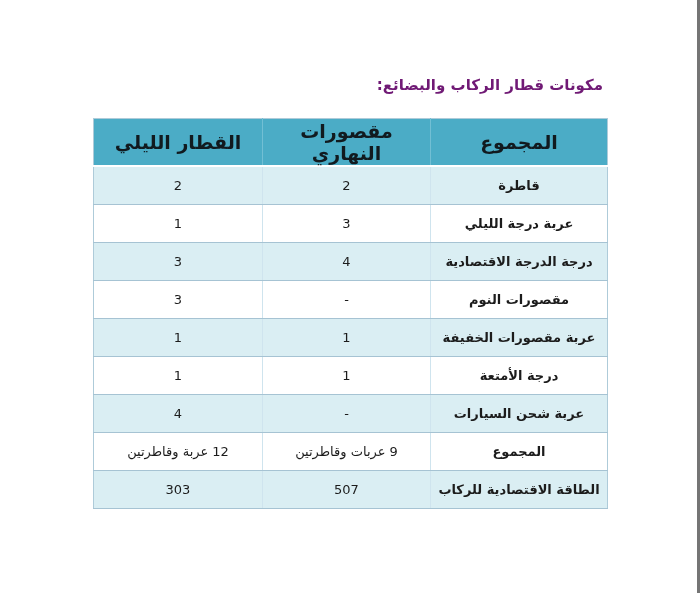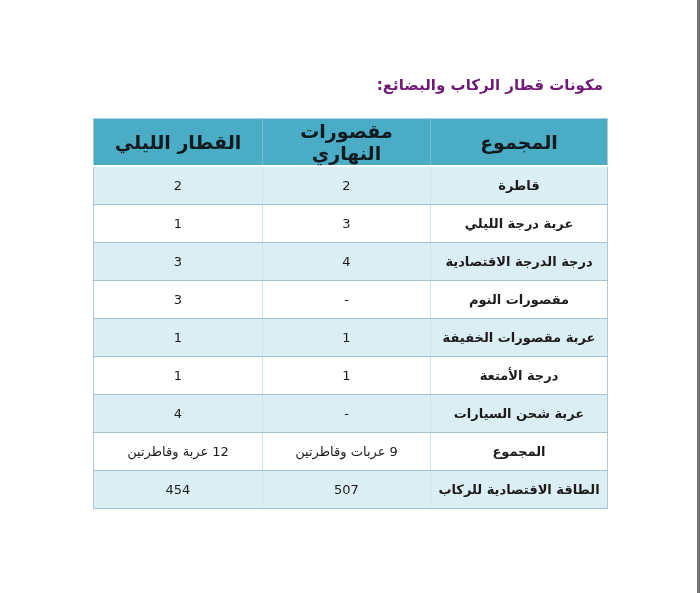--- a/index.html
+++ b/index.html
@@ -133,16 +133,16 @@
       <td>4</td>
     </tr>
     <tr>
       <td class="comp">المجموع</td>
       <td>9 عربات وقاطرتين</td>
       <td>12 عربة وقاطرتين</td>
     </tr>
     <tr class="band">
       <td class="comp">الطاقة الاقتصادية للركاب</td>
       <td>507</td>
-      <td>454</td>
+      <td>303</td>
     </tr>
   </tbody>
 </table>
 
 </body></html>

